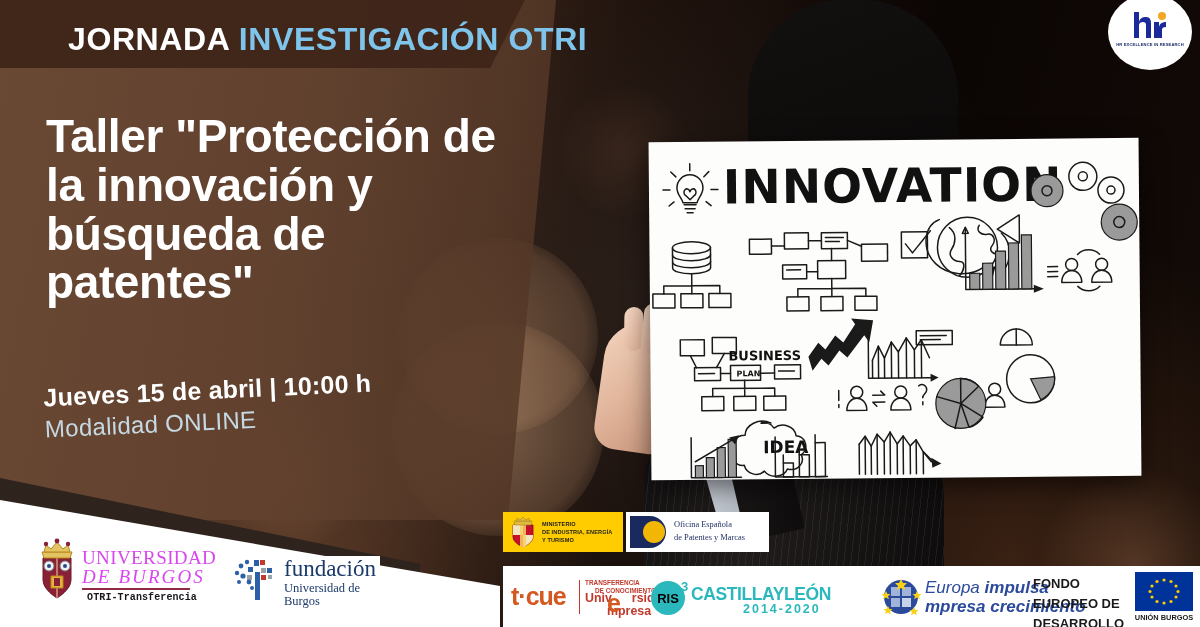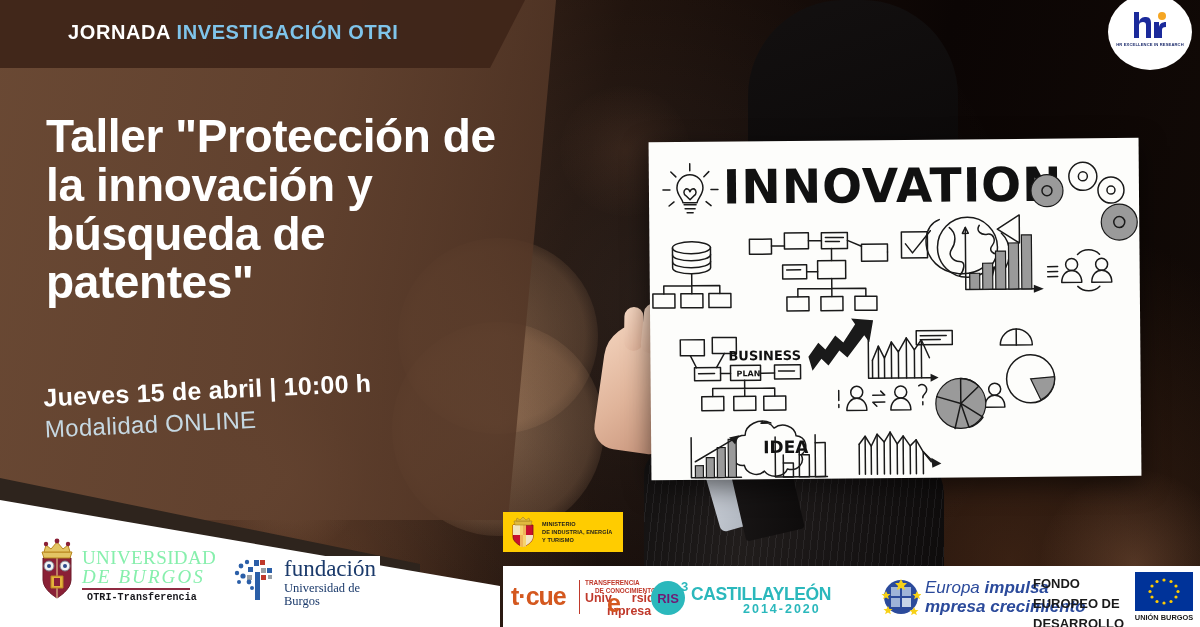--- a/index.html
+++ b/index.html
@@ -51,21 +51,21 @@
   .board svg{display:block;width:100%;height:100%;}
   .bd-ink{fill:none;stroke:#1a1a1a;stroke-width:1.5;stroke-linecap:round;stroke-linejoin:round;}
   .bd-fill{fill:#1a1a1a;}
   .bd-grey{fill:#9a9a9a;stroke:#1a1a1a;stroke-width:1.2;}
   .bd-word{font-family:"DejaVu Sans","Liberation Sans",sans-serif;fill:#111;font-weight:700;}
 
   
   .ribbon{position:absolute;left:0;top:0;width:525px;height:68px;
     background:rgba(62,37,25,.93);
     clip-path:polygon(0 0,525px 0,490px 100%,0 100%);}
-  .ribbon-txt{position:absolute;left:68px;top:21px;font-size:20px;font-weight:700;letter-spacing:.6px;white-space:nowrap;}
+  .ribbon-txt{position:absolute;left:68px;top:21px;font-size:32px;font-weight:700;letter-spacing:.6px;white-space:nowrap;}
   .rb-w{color:#ffffff;}
   .rb-b{color:#7fc4ea;}
 
   
   .overlay{position:absolute;left:0;top:0;width:600px;height:520px;
     background:linear-gradient(100deg,rgba(106,73,52,.97) 0%,rgba(98,66,47,.93) 50%,rgba(76,48,33,.78) 100%);
     clip-path:polygon(0 0,556px 0,508px 520px,0 520px);}
 
   
   .headline{position:absolute;left:46px;top:112px;width:470px;
@@ -75,21 +75,21 @@
   .date-sub{color:#c6d8e2;font-size:24px;font-weight:400;margin-top:3px;letter-spacing:.3px;white-space:nowrap;}
 
   
   .wedge{position:absolute;left:0;top:466px;width:420px;height:120px;background:#2e241d;
     clip-path:polygon(0 12px,420px 98px,420px 120px,0 120px);}
   .whiteband{position:absolute;left:0;top:478px;width:500px;height:149px;background:#ffffff;
     clip-path:polygon(0 22px,500px 108px,500px 149px,0 149px);}
 
   
   .crest{position:absolute;left:36px;top:538px;width:42px;height:62px;}
-  .ubu-name{position:absolute;left:82px;top:548px;color:#86efac;
+  .ubu-name{position:absolute;left:82px;top:548px;color:#d946ef;
     font-family:"Liberation Serif","DejaVu Serif",serif;font-size:19px;line-height:1.02;letter-spacing:.4px;}
   .ubu-name .l2{letter-spacing:2.1px;font-style:italic;}
   .ubu-rule{position:absolute;left:82px;top:588px;width:108px;height:1.6px;background:#8f2b42;}
   .ubu-otri{position:absolute;left:82px;top:592px;width:120px;text-align:center;color:#17171c;
     font-family:Liberation Mono, monospace;font-weight:700;font-size:10px;letter-spacing:.1px;}
 
   
   .fund{position:absolute;left:232px;top:556px;width:148px;height:46px;background:#fff;}
   .fund-tree{position:absolute;left:2px;top:2px;width:46px;height:42px;}
   .fund-t1{position:absolute;left:52px;top:1px;color:#1b3a6b;
@@ -111,21 +111,21 @@
   .tcue{position:absolute;left:8px;top:12px;width:150px;height:38px;}
   .tcue-w{font-family:"Liberation Sans",sans-serif;font-weight:700;font-size:25px;color:#d4581f;
     position:absolute;left:0;top:4px;letter-spacing:-1px;}
   .tcue-bar{position:absolute;left:68px;top:2px;width:1.4px;height:34px;background:#c0392b;}
   .tcue-s1{position:absolute;left:74px;top:1px;font-size:6.4px;font-weight:700;color:#c0392b;line-height:1.25;}
   .tcue-s2{position:absolute;left:74px;top:14px;font-size:12.4px;font-weight:700;color:#c0392b;line-height:1.05;}
   .tcue-e{position:absolute;left:96px;top:13px;font-size:25px;font-weight:700;color:#d4581f;line-height:1;}
 
   .ris{position:absolute;left:148px;top:12px;width:180px;height:40px;}
   .ris-circ{position:absolute;left:0;top:3px;width:34px;height:34px;border-radius:50%;background:#2bb8bc;
-    color:#701a75;font-weight:700;font-size:13px;display:flex;align-items:center;justify-content:center;}
+    color:#000000;font-weight:700;font-size:13px;display:flex;align-items:center;justify-content:center;}
   .ris-sup{position:absolute;left:30px;top:1px;color:#2bb8bc;font-weight:700;font-size:13px;}
   .ris-cyl{position:absolute;left:40px;top:6px;color:#2bb8bc;font-weight:700;font-size:17.5px;letter-spacing:-.4px;}
   .ris-yr{position:absolute;left:92px;top:24px;color:#2bb8bc;font-weight:700;font-size:12.5px;letter-spacing:2px;}
 
   .jcyl{position:absolute;left:300px;top:6px;width:118px;height:50px;}
   .jcyl-shield{position:absolute;left:24px;top:0;width:26px;height:30px;}
   .jcyl-tx{position:absolute;left:0;top:28px;width:118px;text-align:center;color:#1a1a1a;font-size:11.5px;
     font-weight:400;line-height:1.12;}
 
   .europa{position:absolute;left:378px;top:10px;width:220px;height:44px;}
@@ -441,20 +441,33 @@
         <path d="M7 4 l1-3 l3 2 l3-3 l3 3 l3-2 l1 3z" fill="#e0b93f" stroke="#a8851c" stroke-width=".6"></path>
       </svg>
     </div>
     <div class="minis-tx">
       <div>MINISTERIO</div>
       <div>DE INDUSTRIA, ENERGÍA</div>
       <div>Y TURISMO</div>
     </div>
   </div>
 
+  <div class="oepm">
+    <div class="oepm-mark">
+      <svg viewBox="0 0 40 32" xmlns="http://www.w3.org/2000/svg">
+        <rect x="0" y="0" width="14" height="32" fill="#1b2a5e"></rect>
+        <path d="M14 0 h6 a16 16 0 0 1 0 32 h-6z" fill="#1b2a5e"></path>
+        <circle cx="24" cy="16" r="11" fill="#f2b705"></circle>
+      </svg>
+    </div>
+    <div class="oepm-tx">
+      <div>Oficina Española</div>
+      <div>de Patentes y Marcas</div>
+    </div>
+  </div>
 
   <div class="band">
 
     <div class="tcue">
       <div class="tcue-w">t·cue</div>
       <div class="tcue-bar"></div>
       <div class="tcue-s1">
         <div>TRANSFERENCIA</div>
         <div style="margin-left:10px">DE CONOCIMIENTO</div>
       </div>

